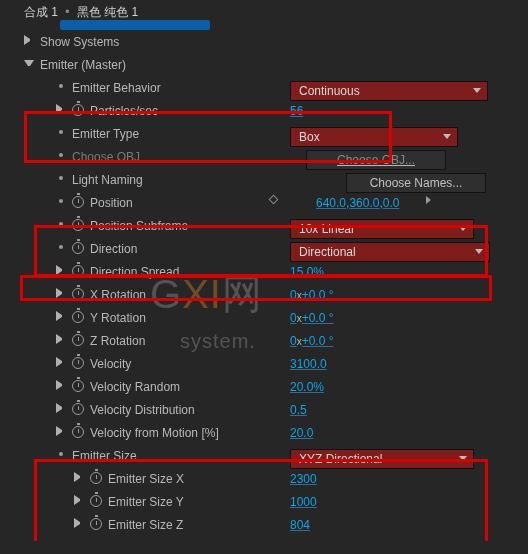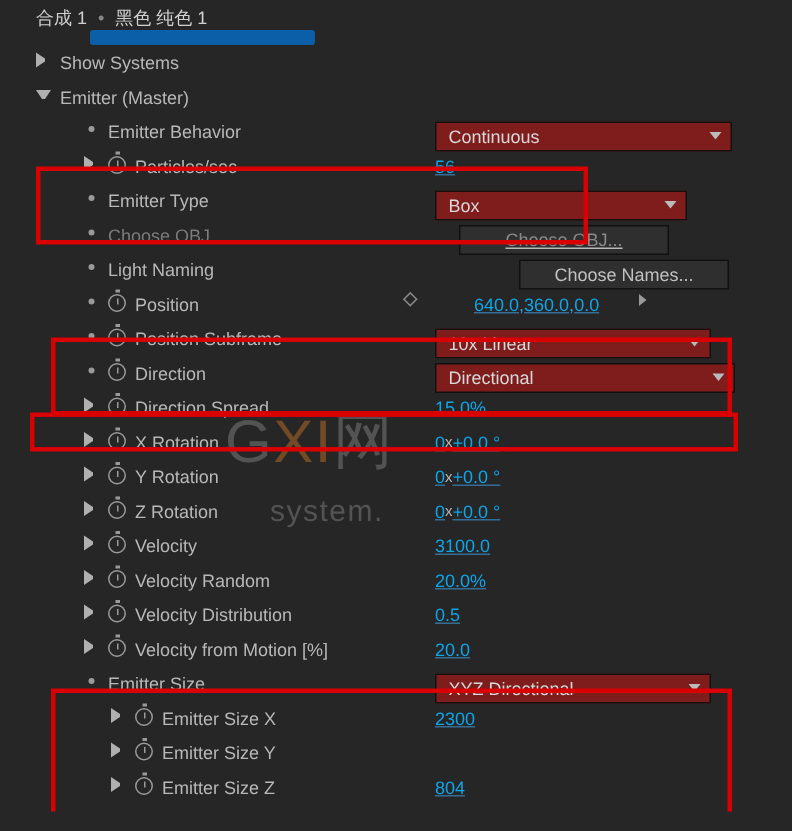--- a/index.html
+++ b/index.html
@@ -360,20 +360,23 @@
     <span class="label">Emitter Size X</span>
     <div class="value-area">
       <span class="val-link">2300</span>
     </div>
   </div>
 
   <div class="row indent-3">
     <span class="tw tw-right"></span>
     <span class="stopwatch"></span>
     <span class="label">Emitter Size Y</span>
+    <div class="value-area">
+      <span class="val-link">1000</span>
+    </div>
   </div>
 
   <div class="row indent-3">
     <span class="tw tw-right"></span>
     <span class="stopwatch"></span>
     <span class="label">Emitter Size Z</span>
     <div class="value-area">
       <span class="val-link">804</span>
     </div>
   </div>

